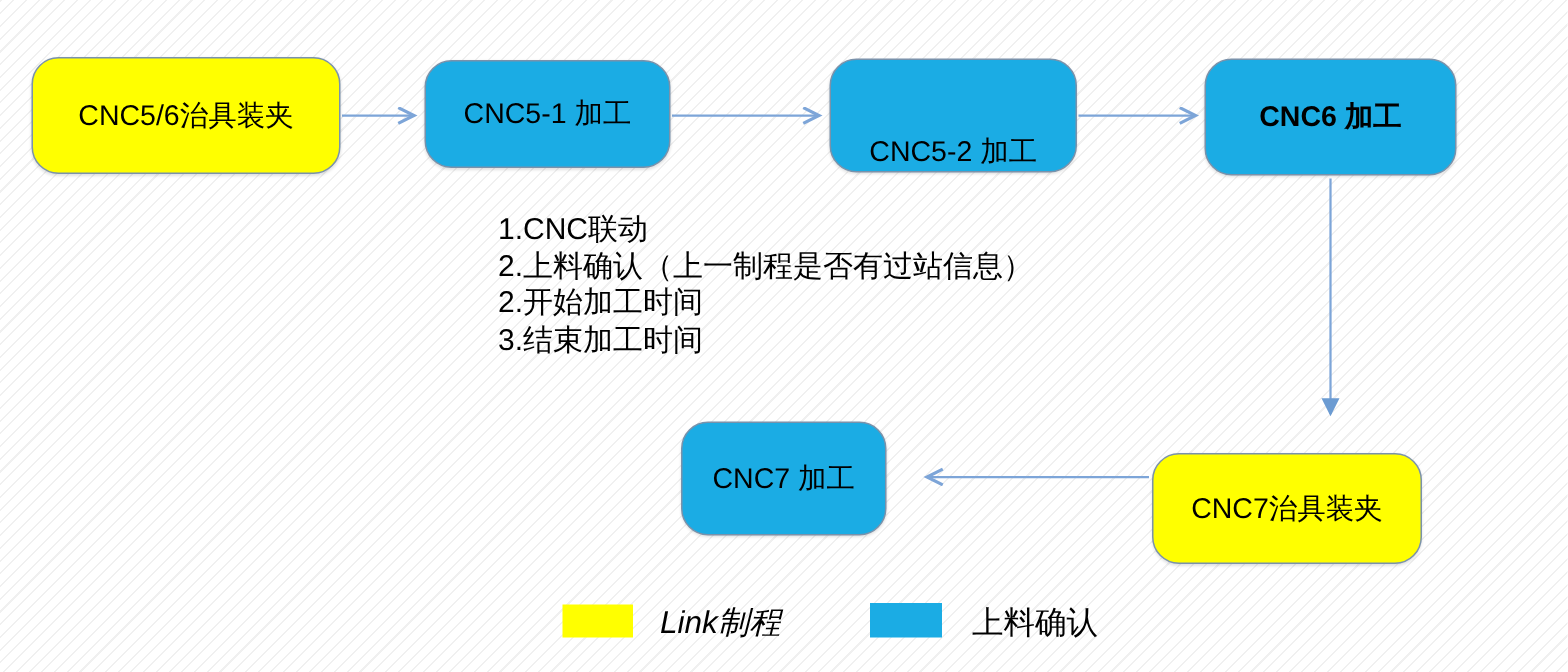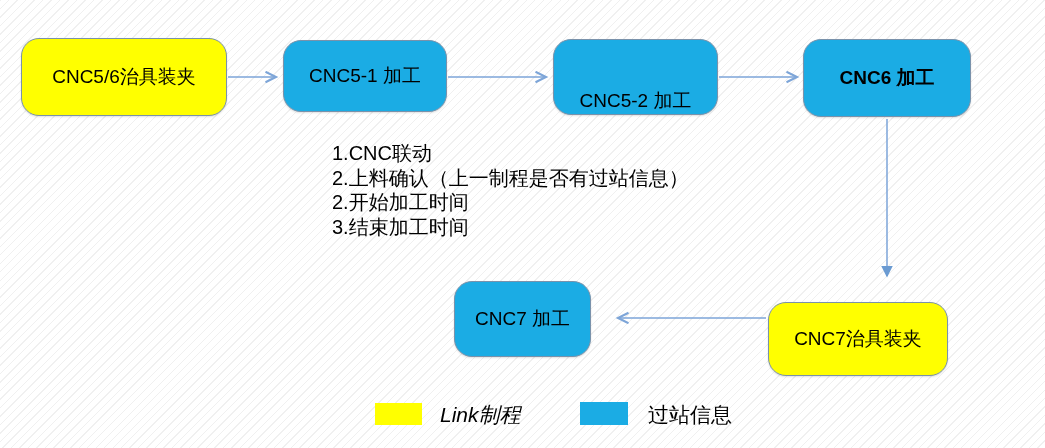--- a/index.html
+++ b/index.html
@@ -107,15 +107,15 @@
     <div>1.CNC联动</div>
     <div>2.上料确认（上一制程是否有过站信息）</div>
     <div>2.开始加工时间</div>
     <div>3.结束加工时间</div>
   </div>
 
   <div class="legend-swatch link" style="left:375px; top:403px; width:47px; height:22px;"></div>
   <div class="legend-label" style="left:440px; top:401px;font-style:italic;">Link制程</div>
 
   <div class="legend-swatch trace" style="left:580px; top:402px; width:48px; height:23px;"></div>
-  <div class="legend-label" style="left:648px; top:401px;">过站信息</div>
+  <div class="legend-label" style="left:648px; top:401px;">上料确认</div>
 
 </div>
 
 </body></html>

